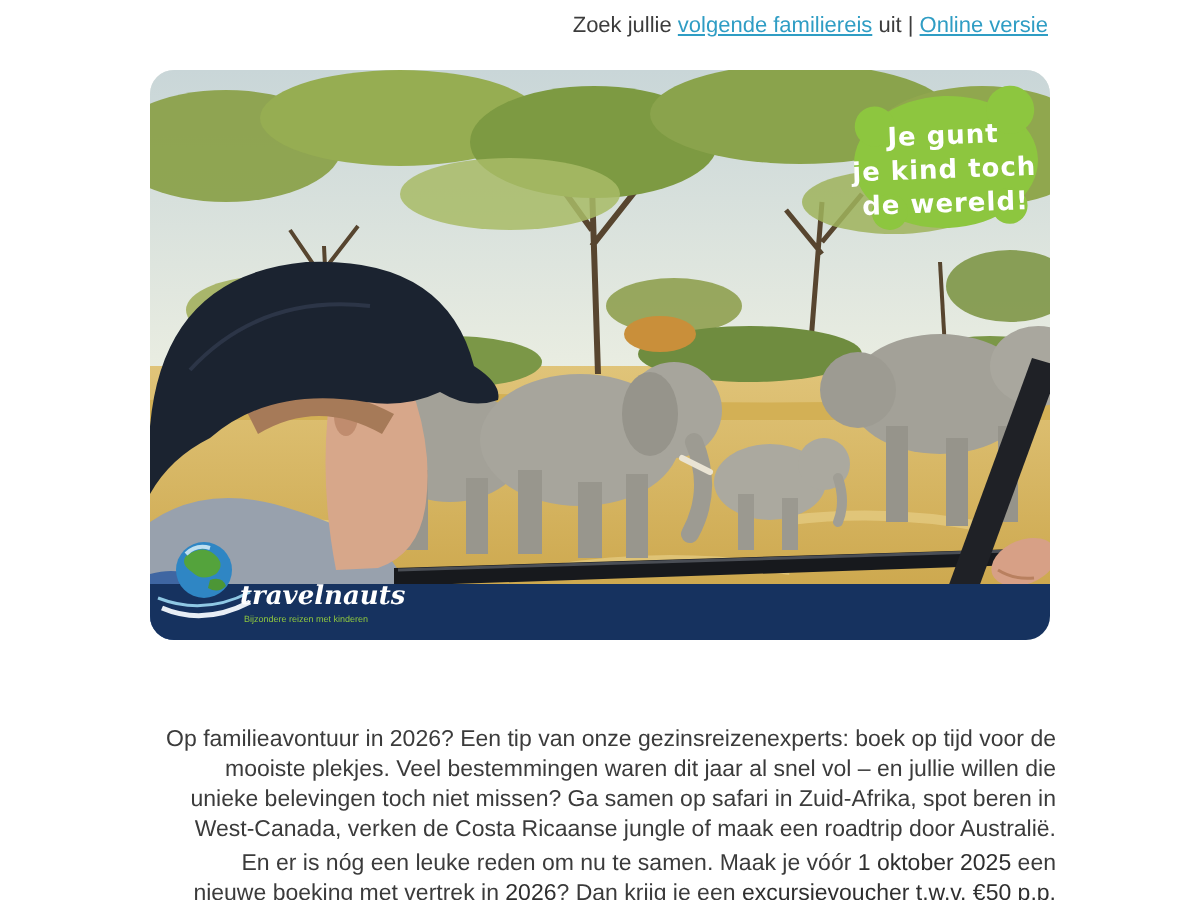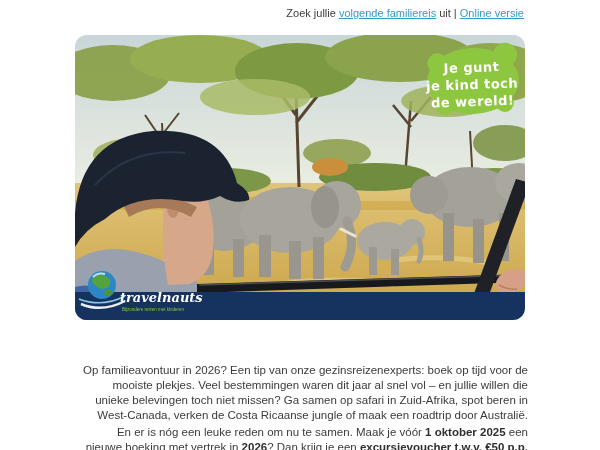--- a/index.html
+++ b/index.html
@@ -20,21 +20,21 @@
   .hero svg { display:block; }
   .headline {
     position:absolute; left:82px; top:336px; width:460px;
     font-size:19px; font-weight:400; color:#94c356; line-height:23px;
   }
   .bodytext {
     position:absolute; left:82px; top:363px; width:446px;
     font-size:11.5px; line-height:15px; color:#3b3b3b;
   }
   .bodytext p { margin:0 0 2px 0;text-align:right; }
-  .bodytext b { font-weight:700; color:#2f2f2f; }
+  .bodytext b { font-weight:400; color:#2f2f2f; }
   .badge-text { font-family:"DejaVu Sans", sans-serif; font-weight:bold; fill:#ffffff; letter-spacing:0.5px; }
   .logo-word { font-family:"DejaVu Serif", serif; font-style:italic; font-weight:bold; fill:#ffffff; }
   .logo-tag  { font-family:"Liberation Sans", sans-serif; fill:#8dc63f; }
 </style>
 </head>
 <body>
 
 <div class="page">
 
   <div class="topbar">

